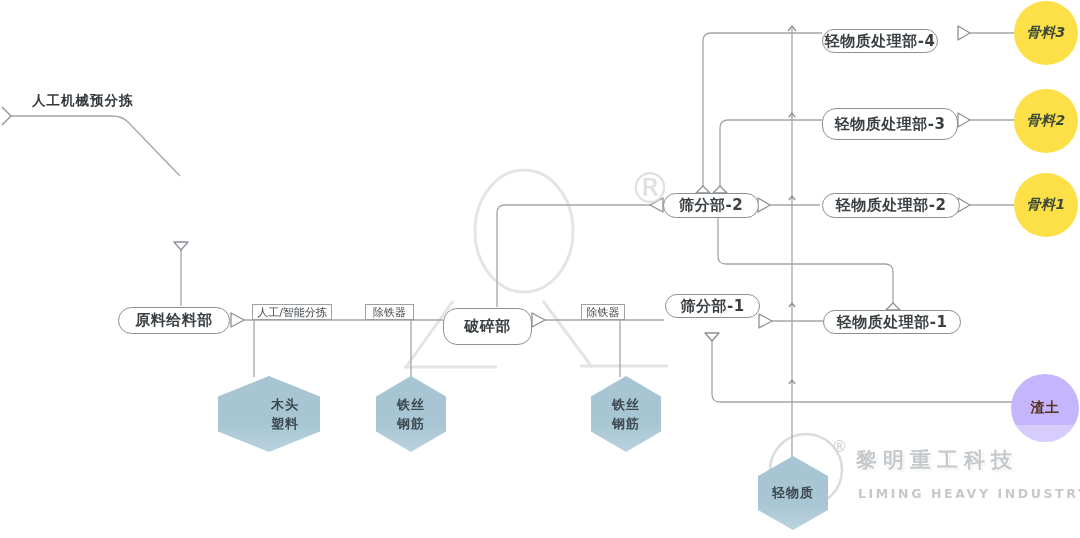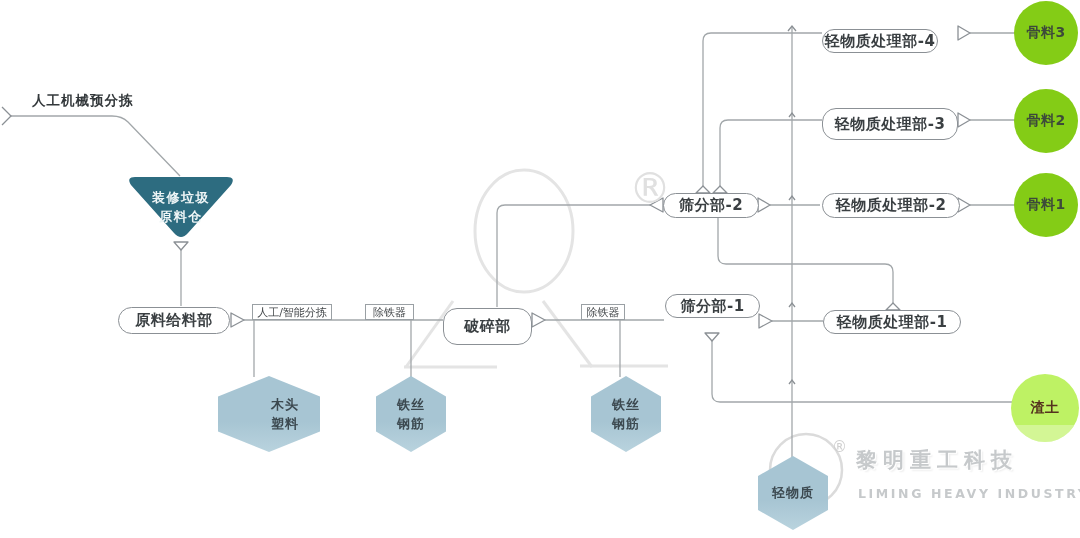--- a/index.html
+++ b/index.html
@@ -25,22 +25,22 @@
     position:absolute;width:70px;height:76px;
     clip-path:polygon(50% 0,100% 27%,100% 73%,50% 100%,0 73%,0 27%);
     background:linear-gradient(180deg,#a7c5d3 60%,#b9d3de 100%);
     display:flex;flex-direction:column;align-items:center;justify-content:center;
     font-size:13px;font-weight:600;color:#3c4950;line-height:1.5;letter-spacing:1px;
   }
   .circle{
     position:absolute;border-radius:50%;display:flex;align-items:center;justify-content:center;
     font-size:14px;font-weight:600;letter-spacing:.5px;
   }
-  .green{width:64px;height:64px;background:#84cc16;color:#3d4a3a;}
-  .orange{width:68px;height:68px;background:#bef264;color:#55331e;overflow:hidden;}
+  .green{width:64px;height:64px;background:#fde047;color:#3d4a3a;font-style:italic;}
+  .orange{width:68px;height:68px;background:#c4b5fd;color:#55331e;overflow:hidden;}
   .slag-band{position:absolute;left:0;right:0;bottom:0;height:25%;background:rgba(255,255,255,.32);}
   .silo{position:absolute;left:126px;top:176px;width:110px;height:66px;}
   .silo-text{position:absolute;width:100%;text-align:center;color:#eef5f6;font-size:13px;
     font-weight:600;letter-spacing:1.5px;}
   .wm-cn{
     font-size:21px;font-weight:700;letter-spacing:6px;color:#c6c9cb;white-space:nowrap;
     text-shadow:1px 1px 0 #ffffff,2px 2px 2px #ececec;
   }
   .wm-en{
     font-size:12.5px;font-weight:700;letter-spacing:2.6px;color:#c6c9cb;white-space:nowrap;
@@ -109,27 +109,20 @@
       <path d="M958,26 L970,33 L958,40 Z"></path>
       <path d="M958,113 L970,120 L958,127 Z"></path>
       <path d="M958,198 L970,205 L958,212 Z"></path>
     </g>
   </svg>
 
   <div class="abs reg-big" style="left:629px;top:168px;">®</div>
 
   <div class="abs note" style="left:32px;top:92px;">人工机械预分拣</div>
 
-  <div class="silo">
-    <svg width="110" height="66" viewBox="0 0 110 66">
-      <path d="M9,1 H101 Q110,1 105,9 L62,57 Q55,65 48,57 L5,9 Q0,1 9,1 Z" fill="#2d6c80"></path>
-    </svg>
-    <div class="silo-text" style="top:13px;">装修垃圾</div>
-    <div class="silo-text" style="top:32px;">原料仓</div>
-  </div>
 
   <div class="pill" style="left:118px;top:307px;width:112px;height:27px;text-align:center;">原料给料部</div>
   <div class="pill" style="left:443px;top:308px;width:89px;height:37px;">破碎部</div>
   <div class="pill" style="left:665px;top:294px;width:95px;height:24px;">筛分部-1</div>
   <div class="pill" style="left:663px;top:193px;width:96px;height:25px;">筛分部-2</div>
   <div class="pill" style="left:823px;top:310px;width:138px;height:24px;">轻物质处理部-1</div>
   <div class="pill" style="left:822px;top:193px;width:138px;height:25px;">轻物质处理部-2</div>
   <div class="pill" style="left:822px;top:108px;width:136px;height:32px;">轻物质处理部-3</div>
   <div class="pill" style="left:822px;top:29px;width:116px;height:24px;">轻物质处理部-4</div>
 

